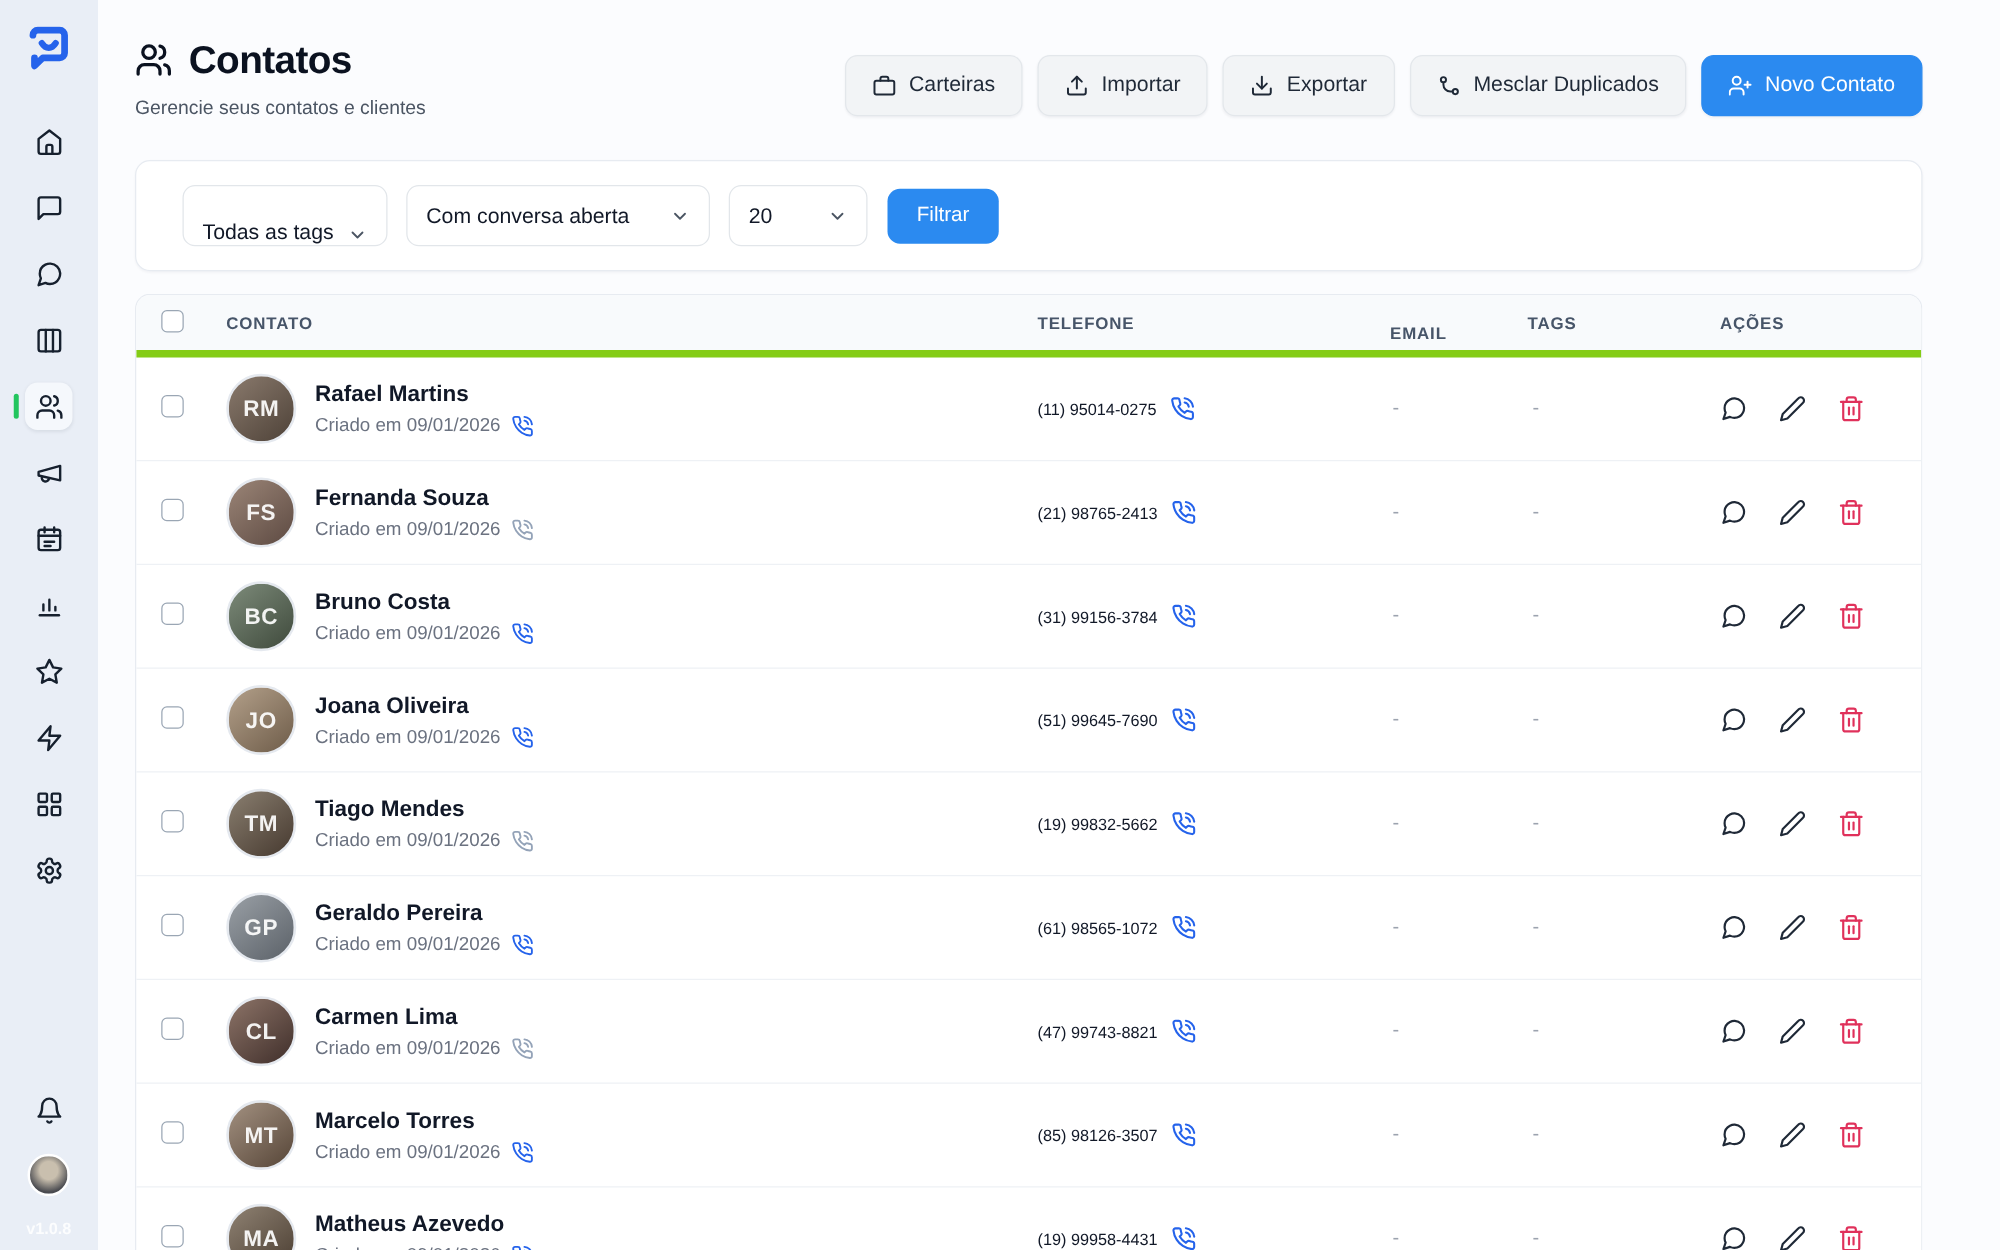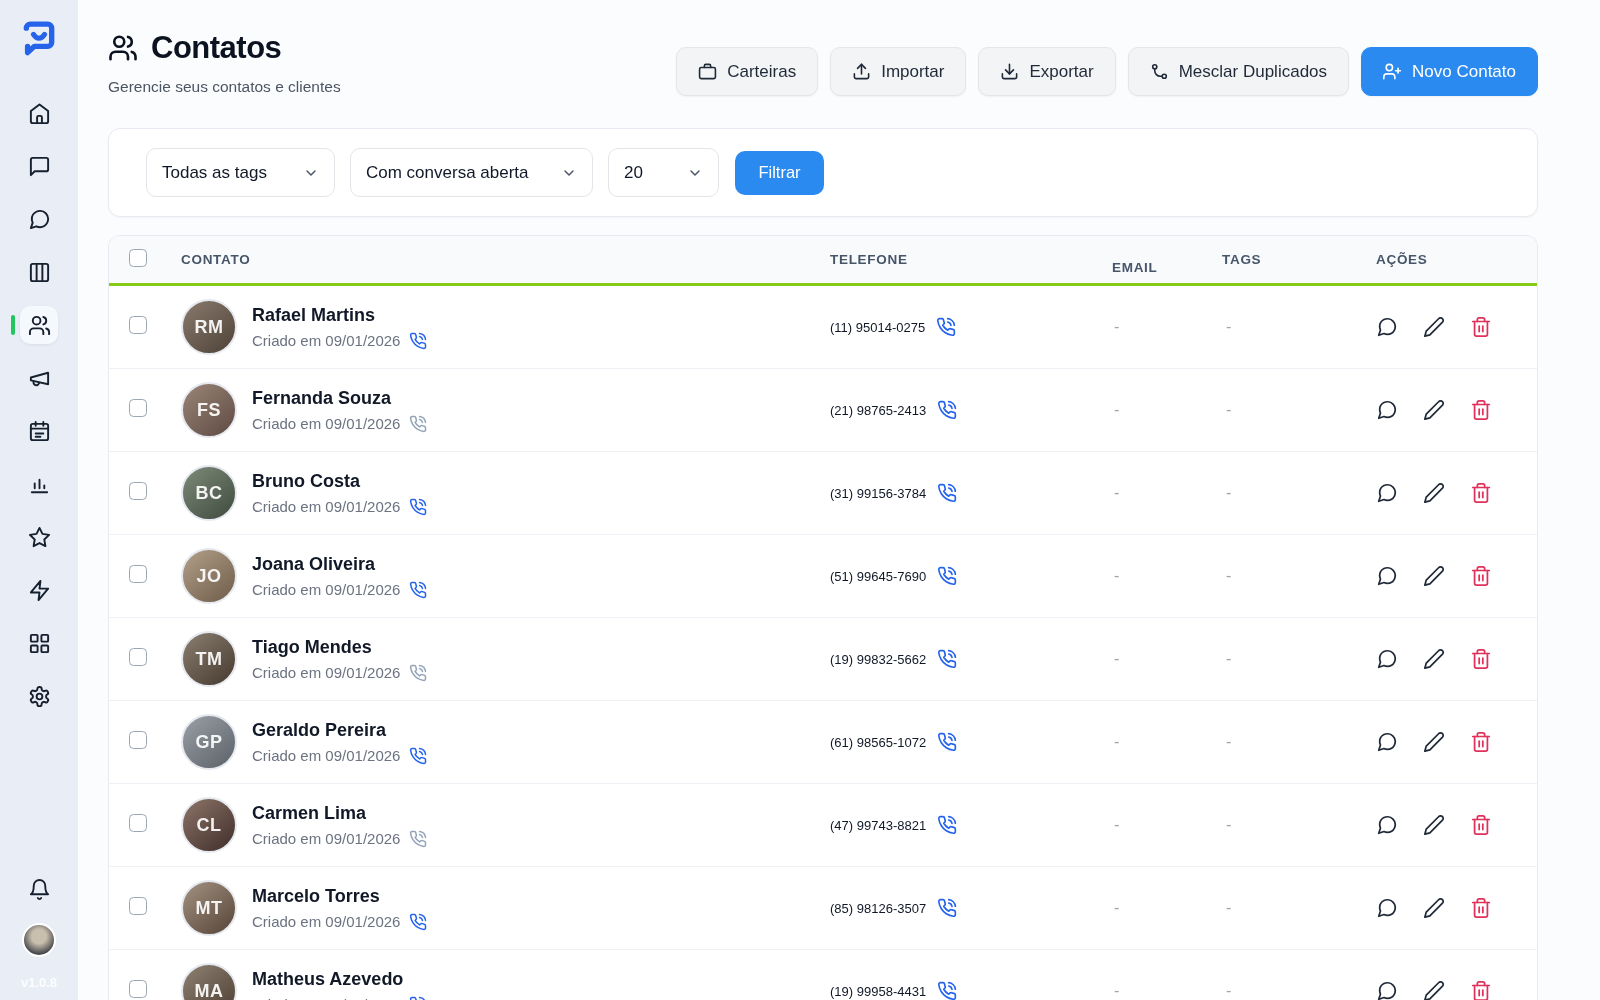--- a/index.html
+++ b/index.html
@@ -22,21 +22,21 @@
   .side-bottom .bell svg { width:23px; height:23px; stroke:#16202e; stroke-width:2; fill:none;
                            stroke-linecap:round; stroke-linejoin:round; }
   .side-avatar { width:34px; height:34px; border-radius:50%;
                  background:radial-gradient(circle at 50% 38%, #c9bfae 0 30%, #4a4b50 72%);
                  border:2px solid #ffffff; }
   .version { font-size:13px; color:rgba(255,255,255,.85); font-weight:600; }
 
   
   .main { margin-left:78px; padding:30px 0 0 30px; width:1460px; }
 
-  .page-header { display:flex; justify-content:space-between; align-items:flex-end; width:1430px; }
+  .page-header { display:flex; justify-content:space-between; align-items:center; width:1430px; }
   .title-row { display:flex; align-items:center; gap:13px; }
   .title-row svg { width:30px; height:30px; stroke:#0b1220; stroke-width:2.1; fill:none;
                    stroke-linecap:round; stroke-linejoin:round; }
   h1 { font-size:31px; font-weight:700; letter-spacing:-0.5px; color:#0b1220; }
   .subtitle { margin-top:12px; font-size:15.5px; color:#4b5563; }
 
   .header-actions { display:flex; gap:12px; margin-top:10px; }
   .btn { display:flex; align-items:center; gap:10px; height:49px; padding:0 21px;
          border-radius:10px; border:1px solid #e3e7eb; background:#f2f4f6;
          font-size:17px; font-weight:500; color:#1f2937; cursor:pointer;
@@ -54,33 +54,33 @@
   .search-box svg { width:20px; height:20px; stroke:#9ca3af; stroke-width:2; fill:none;
                     stroke-linecap:round; }
   .search-box input { border:none; outline:none; font-size:17px; flex:1; color:#111827;
                       font-family:inherit; background:transparent; }
   .search-box input::placeholder { color:#9aa3b2; }
   .select { display:flex; align-items:center; justify-content:space-between; height:49px;
             border:1px solid #e2e6ea; border-radius:10px; padding:0 15px; background:#ffffff;
             font-size:17px; color:#111827; cursor:pointer; margin-left:15px; }
   .select svg { width:16px; height:16px; stroke:#4b5563; stroke-width:2.2; fill:none;
                 stroke-linecap:round; stroke-linejoin:round; margin-left:10px; }
-  .sel-tags { width:189px; }
+  .sel-tags { width:164px;align-items:flex-end; }
   .sel-conv { width:243px; }
   .sel-size { width:111px; }
   .btn-filter { margin-left:16px; width:89px; height:44px; border:none; border-radius:10px;
                 background:var(--accent); color:#fff; font-size:16.5px; font-weight:500;
                 cursor:pointer; font-family:inherit; }
 
   
   .table-card { margin-top:18px; width:1430px; background:#ffffff; border:1px solid #e7ebf1;
                 border-bottom:none; border-radius:12px 12px 0 0; overflow:hidden; }
   .tgrid { display:grid; grid-template-columns:52px 643px 270px 110px 150px 1fr;
            align-items:center; padding:0 20px; }
-  .t-head { height:50px; background:#f8fafc; border-bottom:3px solid #84cc16;
+  .t-head { height:50px; background:#f8fafc; border-bottom:6px solid #84cc16;
             font-size:13.5px; font-weight:700; letter-spacing:.7px; color:#475569; }
   .t-head .col-phone, .t-row .cell-phone { padding-left:6px; }
   .t-head .col-email { padding-left:18px;margin-top:16px; }
   .t-head .col-tags  { padding-left:18px; }
   .t-head .col-actions { padding-left:22px; }
   .t-row { height:83px; border-bottom:1px solid #eef1f5; }
 
   .checkbox { appearance:none; -webkit-appearance:none; width:18px; height:18px;
               border:1.5px solid #9aa6b4; border-radius:4.5px; background:#fff; cursor:pointer; }
 

